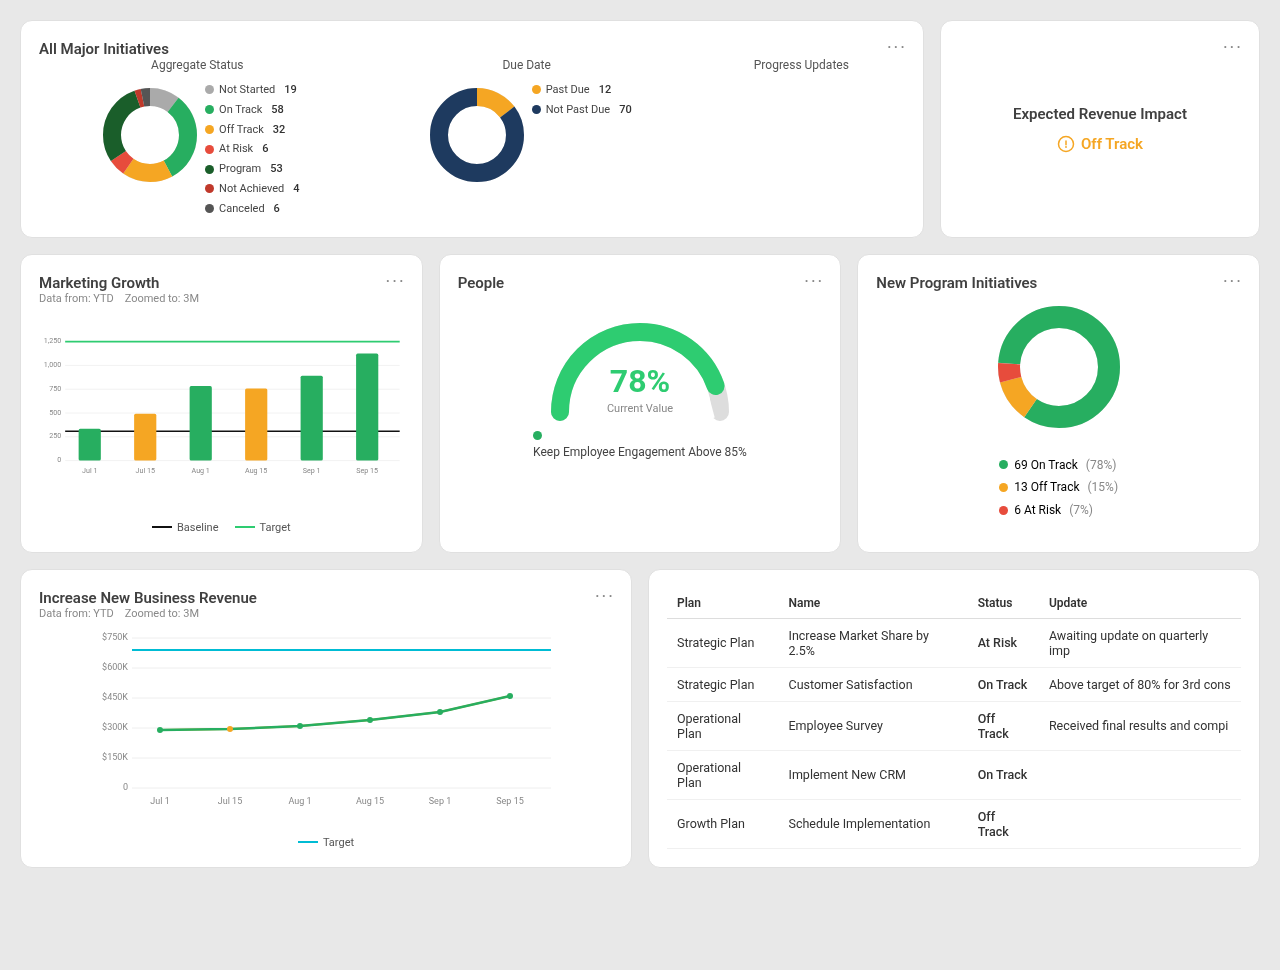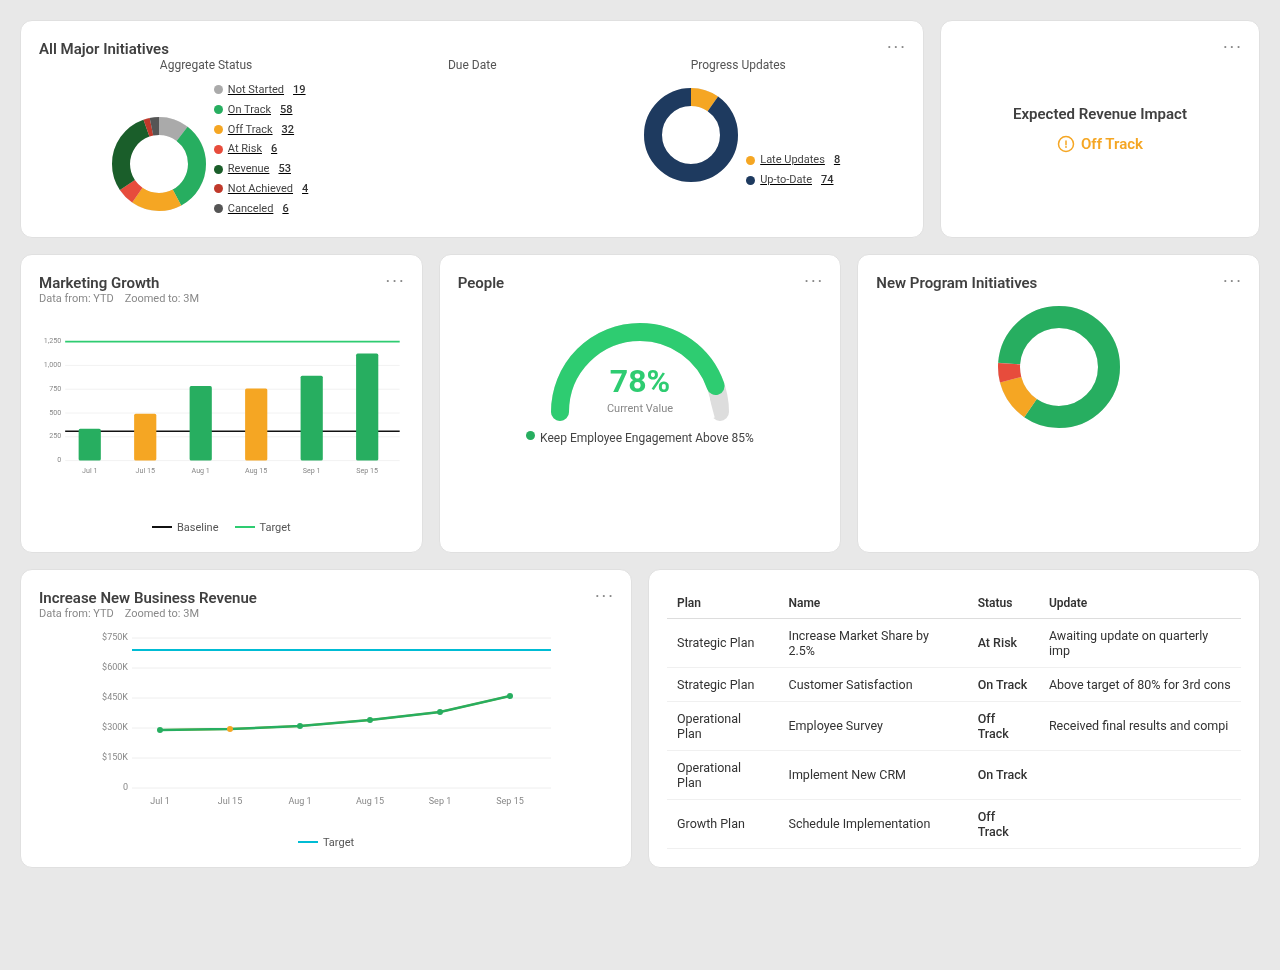--- a/index.html
+++ b/index.html
@@ -65,22 +65,21 @@
       flex-direction: column;
       align-items: center;
     }
     .chart-label {
       font-size: 12px;
       color: #555;
       margin-bottom: 8px;
     }
     .donut-wrapper {
       display: flex;
-      align-items: flex-end;
-      text-decoration: underline;
+      align-items: flex-start;
     }
     .legend {
       font-size: 11px;
       line-height: 1.8;
       color: #444;
     }
     .legend-item {
       display: flex;
       align-items: center;
       gap: 5px;
@@ -169,20 +168,21 @@
       font-size: 11px;
       color: #888;
       margin-top: 2px;
     }
     .gauge-description {
       display: flex;
       gap: 5px;
       margin-top: 16px;
       font-size: 12px;
       color: #444;
+      flex-direction: column;
     }
 
     
     .program-donut {
       display: flex;
       flex-direction: column;
       align-items: center;
     }
     .program-legend {
       margin-top: 12px;
@@ -286,64 +286,64 @@
                 <span>Off Track</span>
                 <span class="legend-count">32</span>
               </div>
             <div class="legend-item">
                 <span class="legend-dot" style="background:#e74c3c"></span>
                 <span>At Risk</span>
                 <span class="legend-count">6</span>
               </div>
             <div class="legend-item">
                 <span class="legend-dot" style="background:#1a5e2a"></span>
-                <span>Revenue</span>
+                <span>Program</span>
                 <span class="legend-count">53</span>
               </div>
             <div class="legend-item">
                 <span class="legend-dot" style="background:#c0392b"></span>
                 <span>Not Achieved</span>
                 <span class="legend-count">4</span>
               </div>
             <div class="legend-item">
                 <span class="legend-dot" style="background:#555555"></span>
                 <span>Canceled</span>
                 <span class="legend-count">6</span>
               </div>
           </div>
         </div>
       </div>
 
       <div class="chart-section">
         <div class="chart-label">Due Date</div>
-      </div>
-
-      <div class="chart-section">
-        <div class="chart-label">Progress Updates</div>
         <div class="donut-wrapper">
           <svg width="110" height="110">
 
             <circle cx="55" cy="55" r="38" fill="none" stroke="#e0e0e0" stroke-width="18"></circle>
-            <circle cx="55" cy="55" r="38" fill="none" stroke="#f5a623" stroke-width="18" stroke-dasharray="23.3 215.4" stroke-dashoffset="0" transform="rotate(-90 55 55)"></circle>
-            <circle cx="55" cy="55" r="38" fill="none" stroke="#1e3a5f" stroke-width="18" stroke-dasharray="215.4 23.3" stroke-dashoffset="-23.3" transform="rotate(-90 55 55)"></circle>
+            <circle cx="55" cy="55" r="38" fill="none" stroke="#f5a623" stroke-width="18" stroke-dasharray="34.9 203.8" stroke-dashoffset="0" transform="rotate(-90 55 55)"></circle>
+            <circle cx="55" cy="55" r="38" fill="none" stroke="#1e3a5f" stroke-width="18" stroke-dasharray="203.8 34.9" stroke-dashoffset="-34.9" transform="rotate(-90 55 55)"></circle>
             <circle cx="55" cy="55" r="28" fill="white"></circle>
           </svg>
           <div class="legend">
             <div class="legend-item">
                 <span class="legend-dot" style="background:#f5a623"></span>
-                <span>Late Updates</span>
-                <span class="legend-count">8</span>
+                <span>Past Due</span>
+                <span class="legend-count">12</span>
               </div>
             <div class="legend-item">
                 <span class="legend-dot" style="background:#1e3a5f"></span>
-                <span>Up-to-Date</span>
-                <span class="legend-count">74</span>
+                <span>Not Past Due</span>
+                <span class="legend-count">70</span>
               </div>
           </div>
         </div>
+      </div>
+
+      <div class="chart-section">
+        <div class="chart-label">Progress Updates</div>
       </div>
     </div>
   </div>
 
   <div class="card row1-right">
     <span class="card-title">Expected Revenue Impact</span>
     <span class="card-menu">···</span>
     <div class="revenue-status">
       <svg width="18" height="18" viewBox="0 0 24 24">
         <circle cx="12" cy="12" r="10" fill="none" stroke="#f5a623" stroke-width="2"></circle>
@@ -445,20 +445,37 @@
       <span class="card-menu">···</span>
       <div class="program-donut">
         <svg width="150" height="150">
 
           <circle cx="75" cy="75" r="50" fill="none" stroke="#e0e0e0" stroke-width="22"></circle>
           <circle cx="75" cy="75" r="50" fill="none" stroke="#27ae60" stroke-width="22" stroke-dasharray="187.1 51.6" stroke-dashoffset="0" transform="rotate(-90 75 75)"></circle>
           <circle cx="75" cy="75" r="50" fill="none" stroke="#f5a623" stroke-width="22" stroke-dasharray="35.2 203.5" stroke-dashoffset="-187.1" transform="rotate(-90 75 75)"></circle>
           <circle cx="75" cy="75" r="50" fill="none" stroke="#e74c3c" stroke-width="22" stroke-dasharray="16.3 222.4" stroke-dashoffset="-222.3" transform="rotate(-90 75 75)"></circle>
           <circle cx="75" cy="75" r="38" fill="white"></circle>
         </svg>
+        <div class="program-legend">
+          <div class="program-legend-item">
+            <span class="legend-dot" style="background:#27ae60"></span>
+            <span>69 On Track</span>
+              <span class="pct">(78%)</span>
+          </div>
+          <div class="program-legend-item">
+            <span class="legend-dot" style="background:#f5a623"></span>
+            <span>13 Off Track</span>
+              <span class="pct">(15%)</span>
+          </div>
+          <div class="program-legend-item">
+            <span class="legend-dot" style="background:#e74c3c"></span>
+            <span>6 At Risk</span>
+              <span class="pct">(7%)</span>
+          </div>
+        </div>
       </div>
     </div>
   </div>
 
   <div class="row3">
 
     <div class="card">
       <span class="card-title">Increase New Business Revenue</span>
       <span class="card-menu">···</span>
       <div class="chart-meta">

